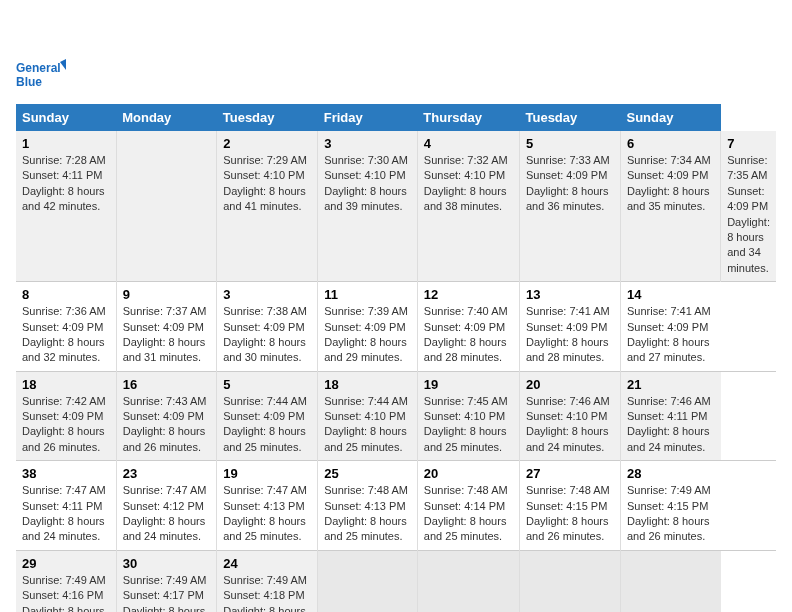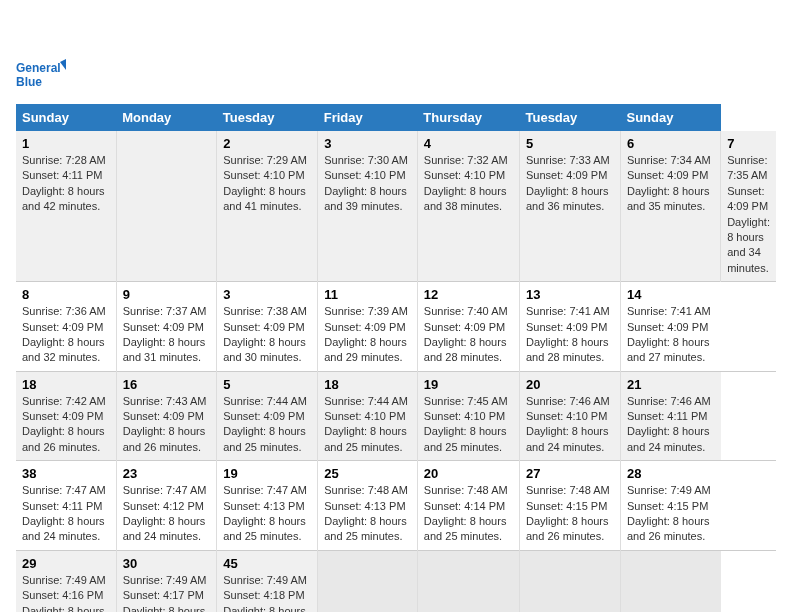--- a/index.html
+++ b/index.html
@@ -141,20 +141,20 @@
         <td><span class="day-num">23</span><span class="cell-text">Sunrise: 7:47 AM<br>Sunset: 4:12 PM<br>Daylight: 8 hours and 24 minutes.</span></td>
         <td><span class="day-num">19</span><span class="cell-text">Sunrise: 7:47 AM<br>Sunset: 4:13 PM<br>Daylight: 8 hours and 25 minutes.</span></td>
         <td><span class="day-num">25</span><span class="cell-text">Sunrise: 7:48 AM<br>Sunset: 4:13 PM<br>Daylight: 8 hours and 25 minutes.</span></td>
         <td><span class="day-num">20</span><span class="cell-text">Sunrise: 7:48 AM<br>Sunset: 4:14 PM<br>Daylight: 8 hours and 25 minutes.</span></td>
         <td><span class="day-num">27</span><span class="cell-text">Sunrise: 7:48 AM<br>Sunset: 4:15 PM<br>Daylight: 8 hours and 26 minutes.</span></td>
         <td><span class="day-num">28</span><span class="cell-text">Sunrise: 7:49 AM<br>Sunset: 4:15 PM<br>Daylight: 8 hours and 26 minutes.</span></td>
       </tr>
       <tr>
         <td><span class="day-num">29</span><span class="cell-text">Sunrise: 7:49 AM<br>Sunset: 4:16 PM<br>Daylight: 8 hours and 27 minutes.</span></td>
         <td><span class="day-num">30</span><span class="cell-text">Sunrise: 7:49 AM<br>Sunset: 4:17 PM<br>Daylight: 8 hours and 28 minutes.</span></td>
-        <td><span class="day-num">45</span><span class="cell-text">Sunrise: 7:49 AM<br>Sunset: 4:18 PM<br>Daylight: 8 hours and 29 minutes.</span></td>
+        <td><span class="day-num">24</span><span class="cell-text">Sunrise: 7:49 AM<br>Sunset: 4:18 PM<br>Daylight: 8 hours and 29 minutes.</span></td>
         <td class="empty-cell"></td>
         <td class="empty-cell"></td>
         <td class="empty-cell"></td>
         <td class="empty-cell"></td>
       </tr>
     </tbody>
 </table>
 
 </body></html>

